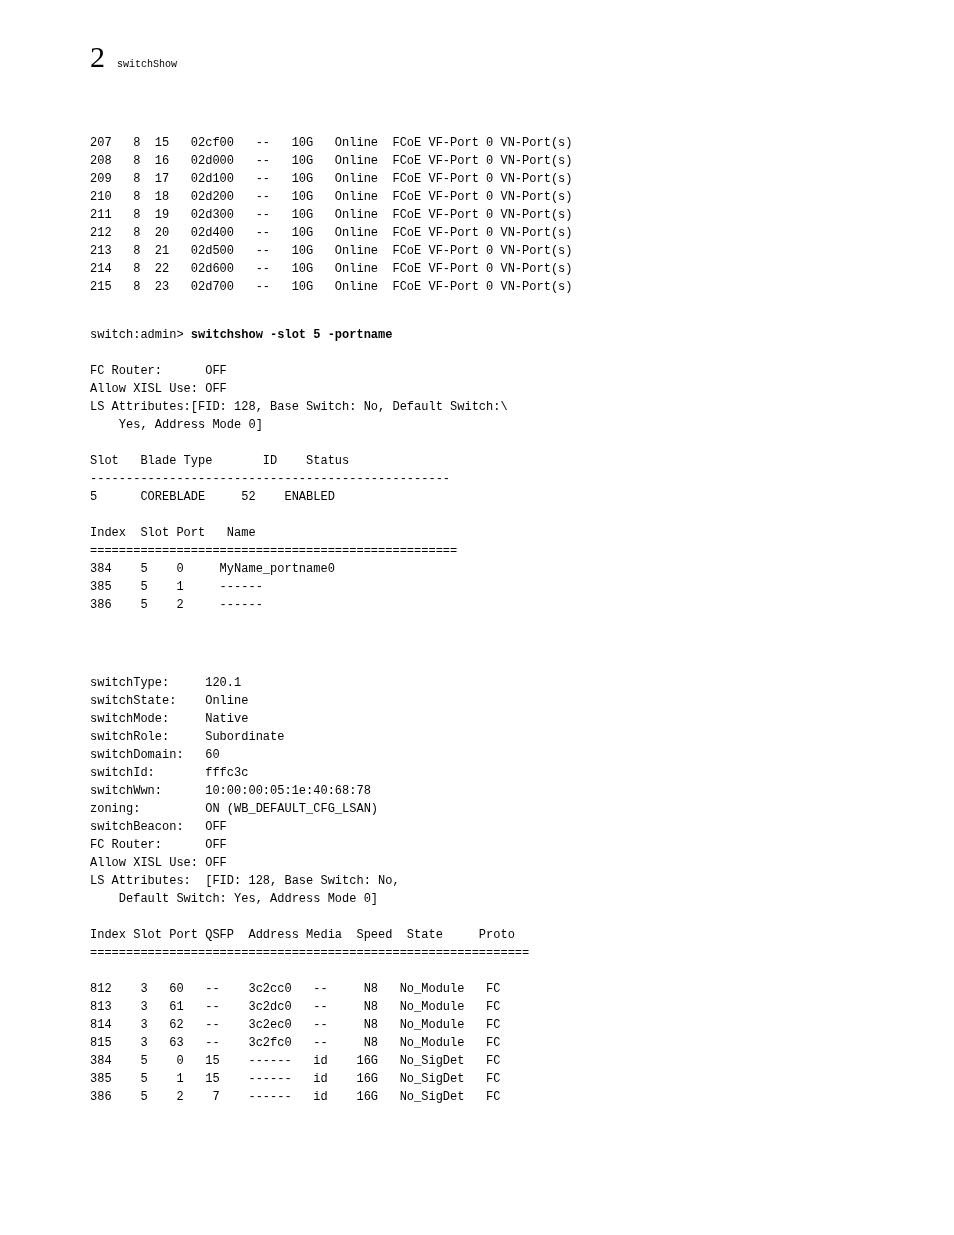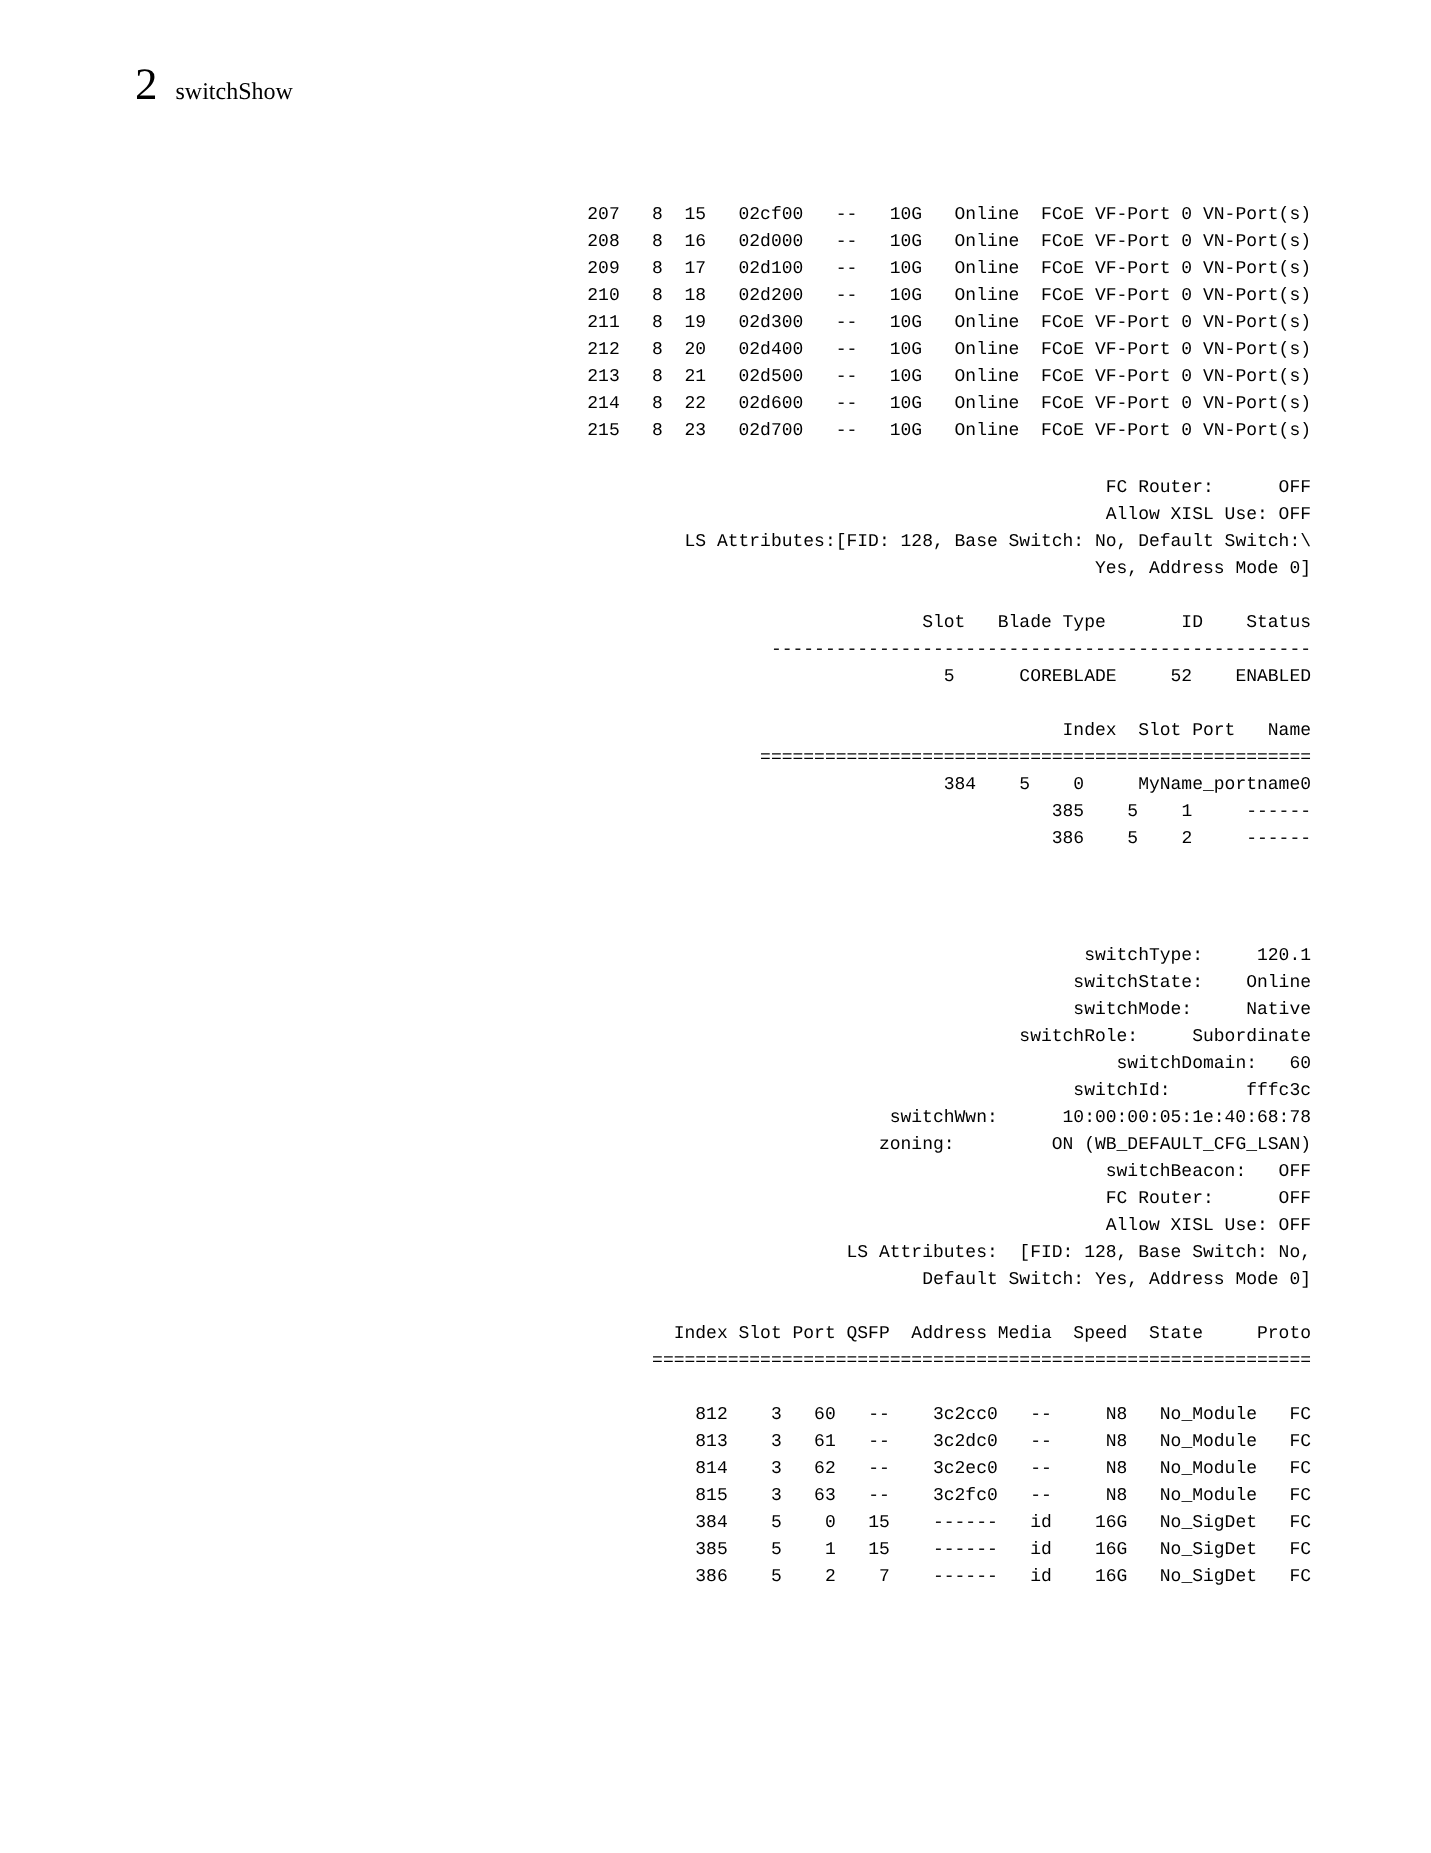--- a/index.html
+++ b/index.html
@@ -15,26 +15,24 @@
       align-items: baseline;
       gap: 12px;
       margin-bottom: 60px;
     }
     .chapter-num {
       font-size: 30px;
       font-family: Georgia, serif;
       font-weight: normal;
     }
     .chapter-title {
-      font-size: 16px;
-      font-family: Liberation Serif, serif;
+      font-size: 10px;
+      font-family: Liberation Mono, monospace;
     }
     .content {
-      margin-left: 160px;
-      text-align: right;
     }
     pre {
       font-family: "Courier New", Courier, monospace;
       font-size: 12px;
       line-height: 1.5;
       margin: 0;
       white-space: pre;
     }
     .cmd-line {
       margin-top: 30px;
@@ -67,20 +65,23 @@
   <pre>207   8  15   02cf00   --   10G   Online  FCoE VF-Port 0 VN-Port(s)
 208   8  16   02d000   --   10G   Online  FCoE VF-Port 0 VN-Port(s)
 209   8  17   02d100   --   10G   Online  FCoE VF-Port 0 VN-Port(s)
 210   8  18   02d200   --   10G   Online  FCoE VF-Port 0 VN-Port(s)
 211   8  19   02d300   --   10G   Online  FCoE VF-Port 0 VN-Port(s)
 212   8  20   02d400   --   10G   Online  FCoE VF-Port 0 VN-Port(s)
 213   8  21   02d500   --   10G   Online  FCoE VF-Port 0 VN-Port(s)
 214   8  22   02d600   --   10G   Online  FCoE VF-Port 0 VN-Port(s)
 215   8  23   02d700   --   10G   Online  FCoE VF-Port 0 VN-Port(s)</pre>
 
+  <div class="cmd-line">
+    <span class="cmd-prompt">switch:admin&gt; </span><span class="cmd-bold">switchshow -slot 5 -portname</span>
+  </div>
   <div class="spacer"></div>
   <pre>FC Router:      OFF
 Allow XISL Use: OFF
 LS Attributes:[FID: 128, Base Switch: No, Default Switch:\
     Yes, Address Mode 0]
 
 Slot   Blade Type       ID    Status
 --------------------------------------------------
 5      COREBLADE     52    ENABLED
 

